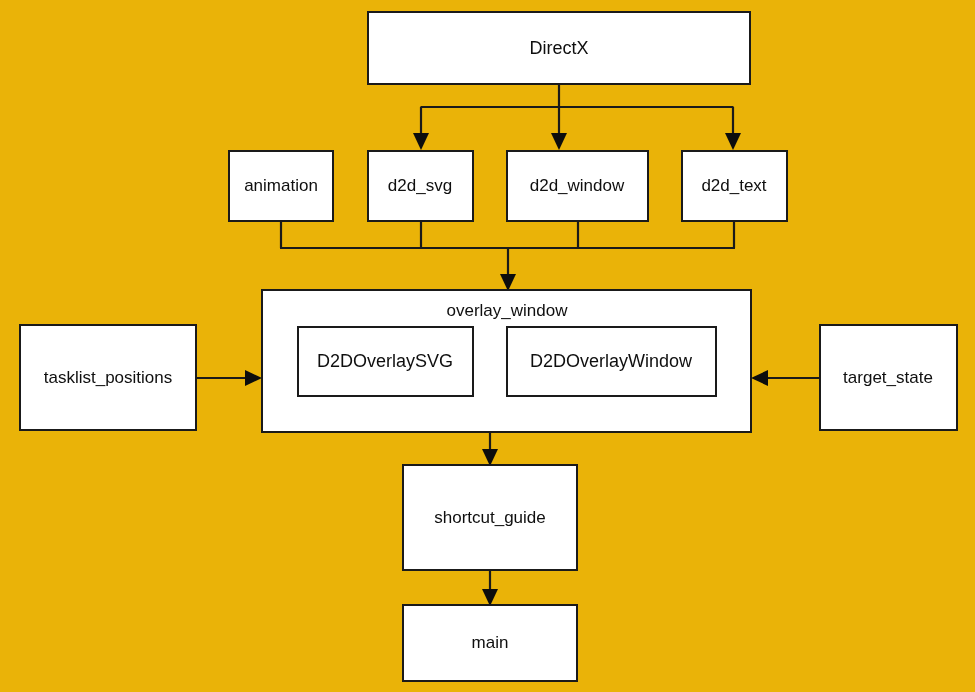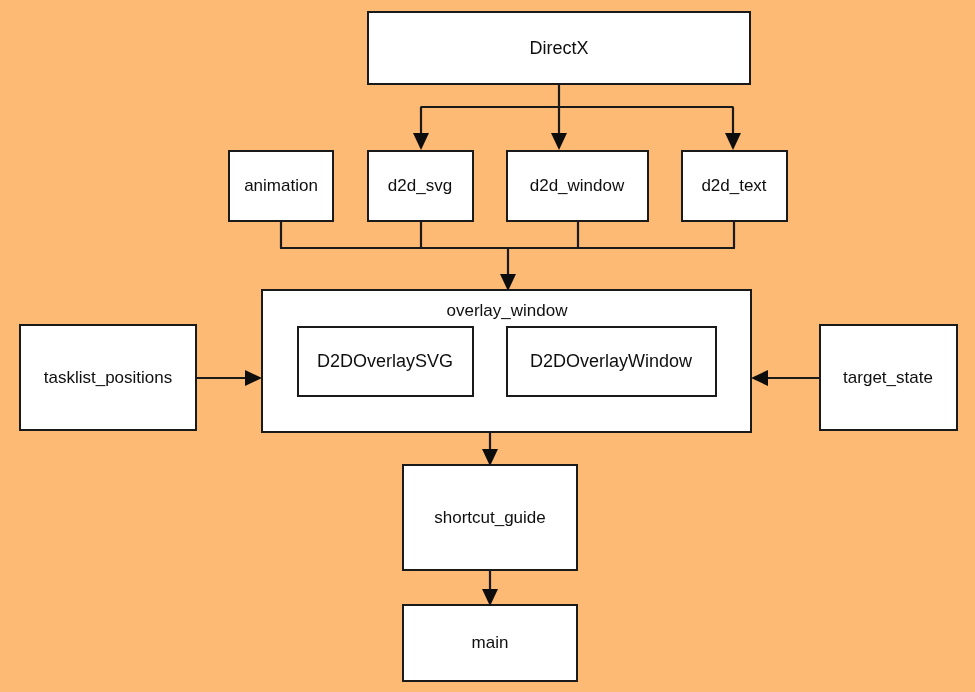--- a/index.html
+++ b/index.html
@@ -8,21 +8,21 @@
     padding: 0;
     background: #ffffff;
   }
   body {
     font-family: "Liberation Sans", sans-serif;
   }
   #diagram-root {
     position: relative;
     width: 975px;
     height: 692px;
-    background: #fdba74;
+    background: #eab308;
     overflow: hidden;
   }
   svg#diagram-svg {
     display: block;
     width: 975px;
     height: 692px;
   }
   .node-rect {
     fill: #ffffff;
     stroke: #1a1a1a;

